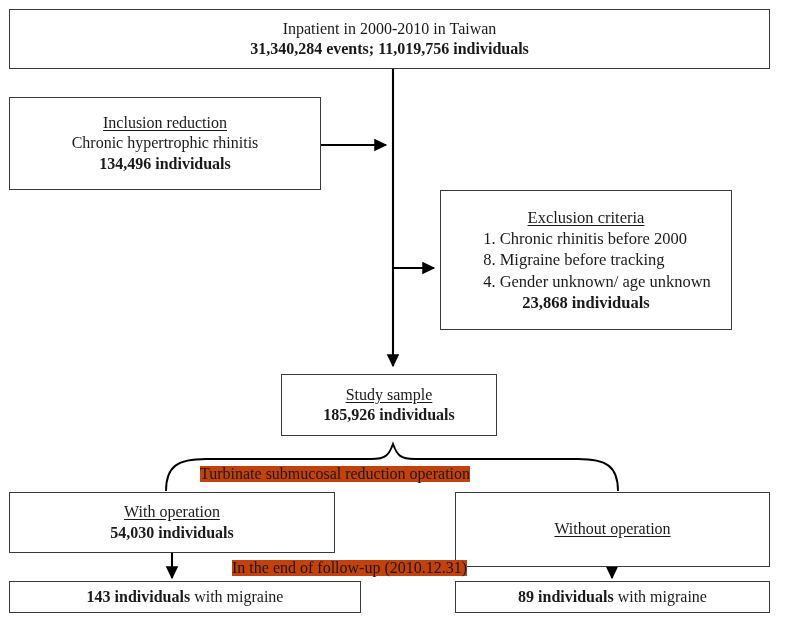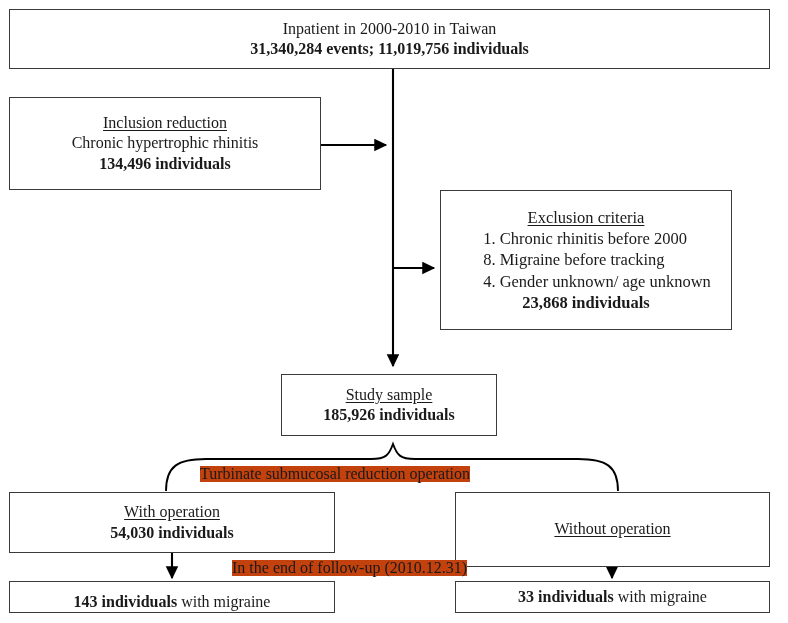--- a/index.html
+++ b/index.html
@@ -126,25 +126,25 @@
     <span class="ln f17 ttl">With operation</span>
     <span class="ln f17 bold">54,030 individuals</span>
   </div>
 
   <div class="box" style="left:455px; top:492px; width:315px; height:75px;">
     <span class="ln f17 ttl">Without operation</span>
   </div>
 
   <div class="free-label f17" style="left:232px; top:560px;">In the end of follow-up (2010.12.31)</div>
 
-  <div class="box" style="left:9px; top:581px; width:326px; height:32px;justify-content:flex-end;">
+  <div class="box" style="left:9px; top:581px; width:352px; height:32px;">
     <span class="ln f17">
       <span class="bold">143 individuals</span><span> with migraine</span>
     </span>
   </div>
 
   <div class="box" style="left:455px; top:581px; width:315px; height:32px;">
     <span class="ln f17">
-      <span class="bold">33 individuals</span><span> with migraine</span>
+      <span class="bold">89 individuals</span><span> with migraine</span>
     </span>
   </div>
 
 </div>
 
 </body></html>

